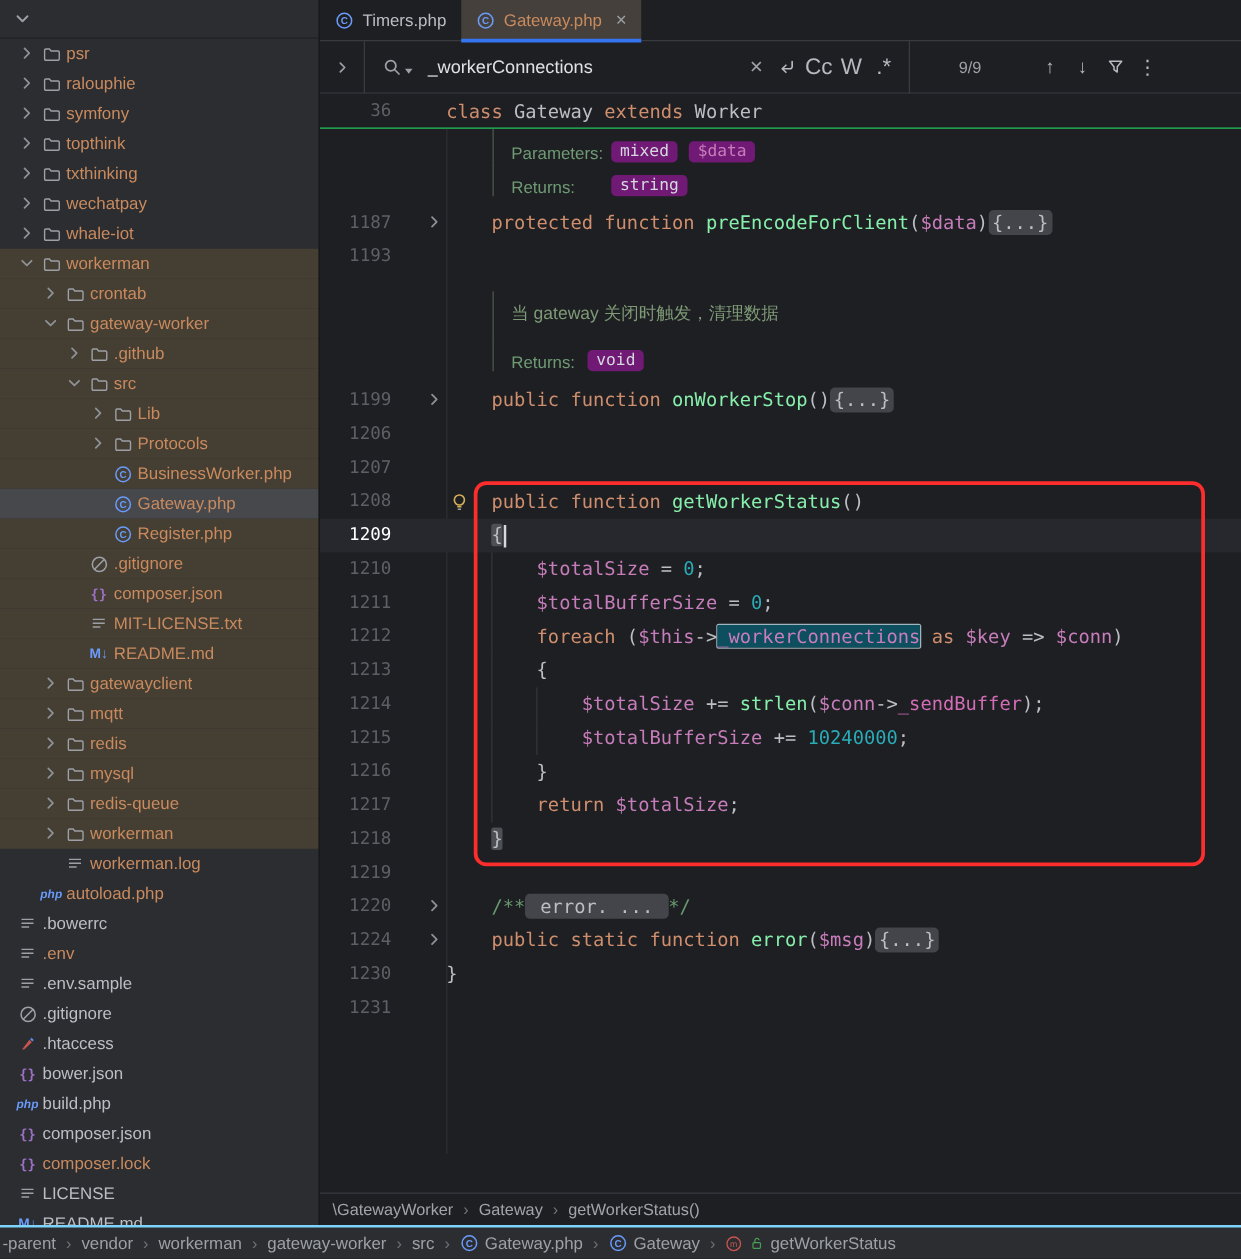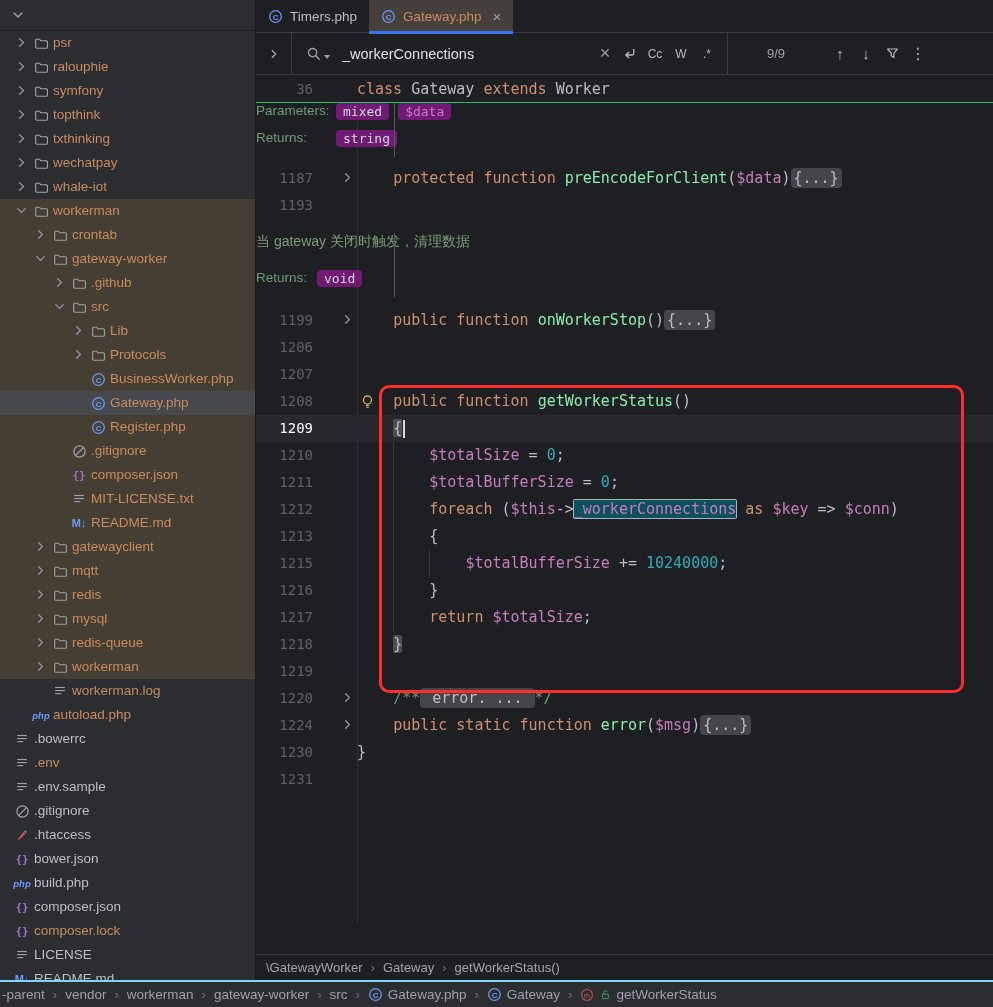--- a/index.html
+++ b/index.html
@@ -34,21 +34,21 @@
   .tab.active { background:#45403b; color:#c98a5e; }
   .tab.active::after { content:""; position:absolute; left:0; right:0; bottom:-1px; height:3px; background:#3574f0; }
   .tab .tclose { color:#9da0a6; font-size:15px; margin-left:4px; line-height:1; }
 
   .searchbar { position:absolute; top:33px; left:0; right:0; height:42px; display:flex; align-items:center; border-bottom:1px solid #393b40; }
   .schev { width:36px; height:42px; display:flex; align-items:center; justify-content:center; border-right:1px solid #393b40; }
   .sfield { display:flex; align-items:center; width:349px; padding-left:14px; }
   .smag { display:flex; align-items:center; }
   .scaret { width:0; height:0; border-left:3.5px solid transparent; border-right:3.5px solid transparent; border-top:4px solid #9da0a6; margin-left:2px; margin-top:6px; }
   .squery { margin-left:12px; font-size:14.5px; color:#dfe1e5; flex:1; white-space:nowrap; overflow:hidden; }
-  .sbtn { width:24px; height:24px; display:flex; align-items:center; justify-content:center; color:#b6bac0; font-size:12px; border-radius:4px; }
+  .sbtn { width:24px; height:24px; display:flex; align-items:center; justify-content:center; color:#b6bac0; font-size:18px; border-radius:4px; }
   .sx { font-size:18px; color:#9da0a6; }
   .stoggles { display:flex; align-items:center; gap:2px; margin-left:2px; }
   .sdiv { width:1px; height:42px; background:#393b40; margin-left:8px; }
   .scount { width:96px; text-align:center; color:#9da0a6; font-size:13px; }
   .snav { display:flex; align-items:center; gap:2px; margin-left:4px; }
   .arrowt { font-size:15px; }
 
   .sticky { position:absolute; top:75px; left:0; right:0; height:28px; background:#1e1f22; border-bottom:1px solid #22c55e; }
   .sticky .lnum { line-height:28px; }
   .sticky .codetext { line-height:28px; }
@@ -67,21 +67,21 @@
   .row.g8::after { content:""; position:absolute; left:173px; top:0; bottom:0; width:1px; background:#33363a; }
 
   .tk-p { color:#bcbec4; } .tk-kw { color:#cf8e6d; } .tk-fn { color:#86efac;text-align:center; }
   .tk-v { color:#c77dbb; } .tk-f { color:#d36cb6; } .tk-n { color:#2aacb8; }
   .tk-cmt { color:#6a9a6f; }
   .tk-fc { background:#43454a; color:#bcbec4; border-radius:4px; padding:1px 3px; }
   .tk-match { background:#0d4f5e; box-shadow:0 0 0 1px #a0b4bc; color:#c77dbb; border-radius:1px; }
   .tk-bh { background:#4c4f53; border-radius:2px; }
   .caret { display:inline-block; width:2px; height:18px; background:#d7d9dd; vertical-align:middle; margin-left:1px; }
 
-  .docline { position:relative; height:27px; display:flex; align-items:flex-start; font-size:13.5px; }
+  .docline { position:relative; height:27px; display:flex; align-items:flex-end; padding-left:153px; font-size:13.5px; }
   .docline::before { content:""; position:absolute; left:138px; top:0; bottom:0; width:1px; background:#4e5c4b; }
   .docgap { height:10px; }
   .dlbl, .dlblw { color:#6f9a74; }
   .dlblw { width:80px; }
   .dlbl { margin-right:10px; }
   .chip { font-family:"DejaVu Sans Mono","Liberation Mono",monospace; font-size:13px; background:#701a75; color:#d5d8de; padding:1px 7px; border-radius:4px; margin-right:9px; }
   .chip.pv { color:#c77dbb; }
   .doctxt { color:#7d9976; font-size:14px; }
   .mb8 { margin-bottom:8px; } .mt14 { margin-top:14px; } .mb10 { margin-bottom:10px; }
 
@@ -685,20 +685,24 @@
         <span class="lnum">1211</span>
         <span class="codetext"><span class="tk-p">        </span><span class="tk-v">$totalBufferSize</span><span class="tk-p"> = </span><span class="tk-n">0</span><span class="tk-p">;</span></span>
       </div>
       <div class="row code g4">
         <span class="lnum">1212</span>
         <span class="codetext"><span class="tk-p">        </span><span class="tk-kw">foreach</span><span class="tk-p"> (</span><span class="tk-v">$this</span><span class="tk-p">-&gt;</span><span class="tk-match">_workerConnections</span><span class="tk-p"> </span><span class="tk-kw">as</span><span class="tk-p"> </span><span class="tk-v">$key</span><span class="tk-p"> =&gt; </span><span class="tk-v">$conn</span><span class="tk-p">)</span></span>
       </div>
       <div class="row code g4">
         <span class="lnum">1213</span>
         <span class="codetext"><span class="tk-p">        {</span></span>
+      </div>
+      <div class="row code g4 g8">
+        <span class="lnum">1214</span>
+        <span class="codetext"><span class="tk-p">            </span><span class="tk-v">$totalSize</span><span class="tk-p"> += </span><span class="tk-fn">strlen</span><span class="tk-p">(</span><span class="tk-v">$conn</span><span class="tk-p">-&gt;</span><span class="tk-f">_sendBuffer</span><span class="tk-p">);</span></span>
       </div>
       <div class="row code g4 g8">
         <span class="lnum">1215</span>
         <span class="codetext"><span class="tk-p">            </span><span class="tk-v">$totalBufferSize</span><span class="tk-p"> += </span><span class="tk-n">10240000</span><span class="tk-p">;</span></span>
       </div>
       <div class="row code g4">
         <span class="lnum">1216</span>
         <span class="codetext"><span class="tk-p">        }</span></span>
       </div>
       <div class="row code g4">

